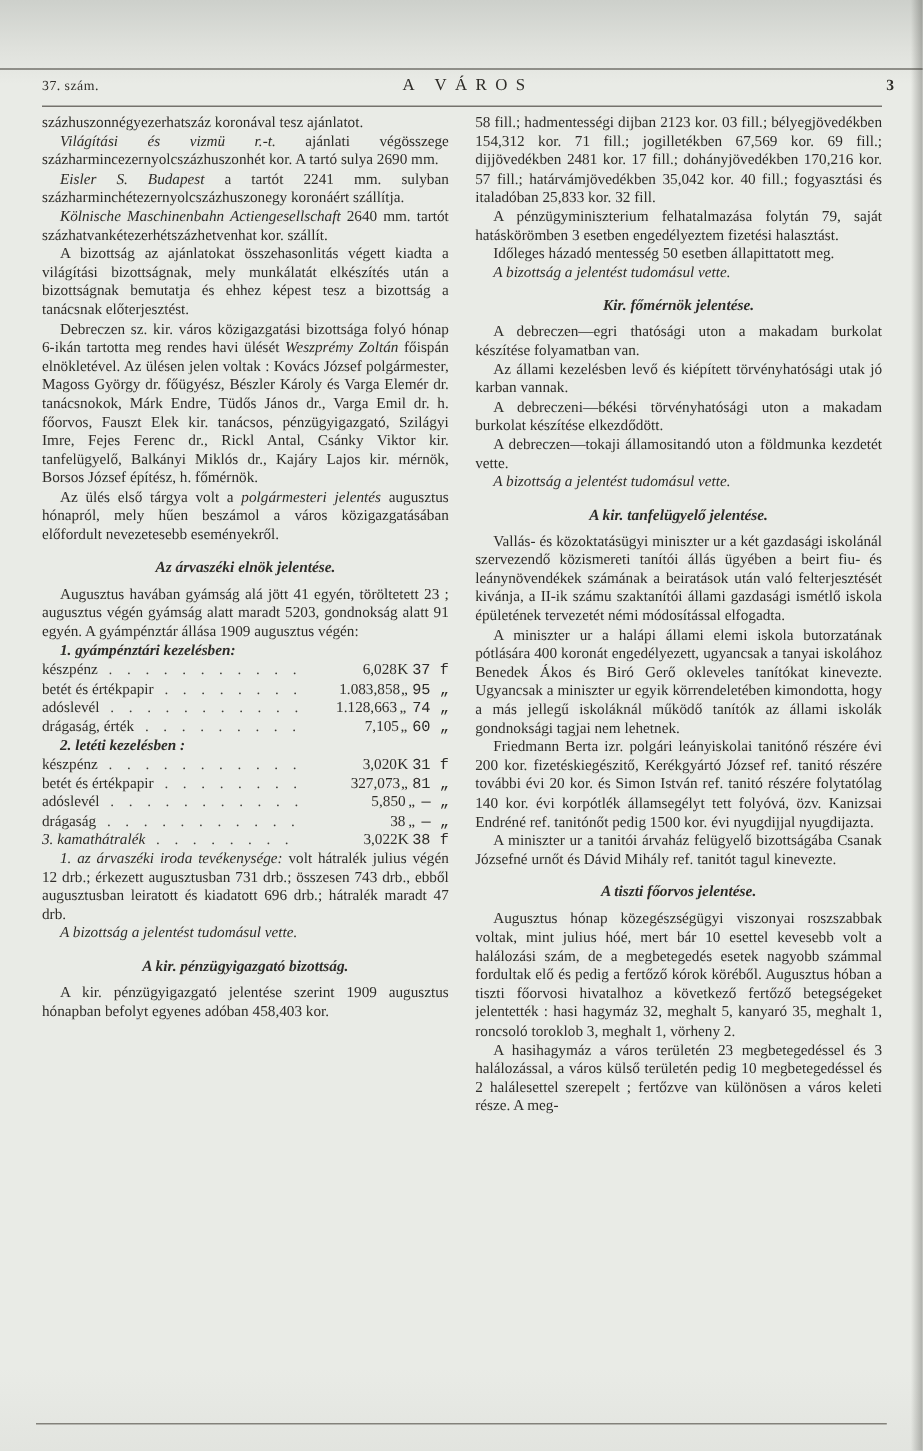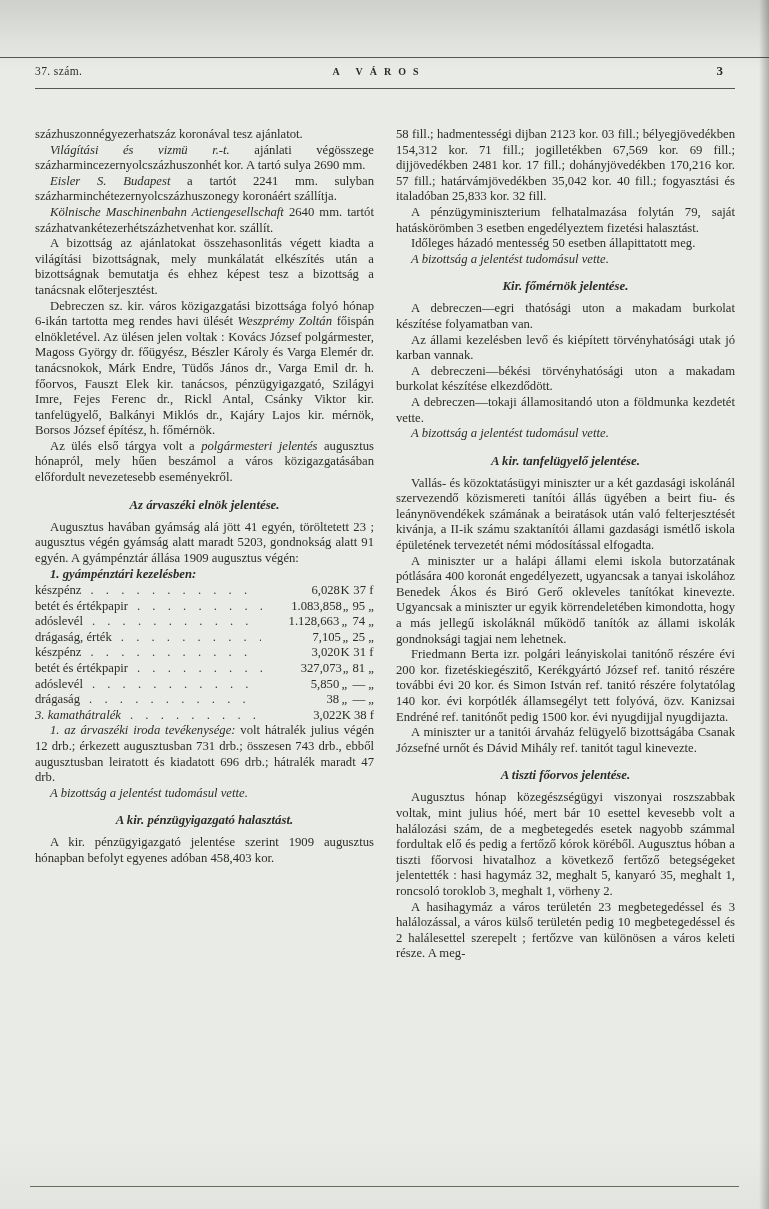--- a/index.html
+++ b/index.html
@@ -15,40 +15,40 @@
       linear-gradient(180deg, #cdd0cb 0px, #dfe1dc 40px, #e9ebe6 70px, #e9ebe6 1140px, #e2e4df 1209px),
       #e9ebe6;
   }
   .edge-shade {
     position:absolute; top:0; right:0; width:10px; height:100%;
     background:linear-gradient(90deg, rgba(0,0,0,0), rgba(60,60,55,.35));
     pointer-events:none;
   }
   .top-rule { position:absolute; top:57px; left:0; right:0; height:1px; background:#57554f; }
   .masthead {
-    position:absolute; top:63px; left:35px; right:46px;
+    position:absolute; top:63px; left:35px; right:24px;
     display:flex; align-items:baseline;
   }
   .issue { width:140px; font-size:11.5px; letter-spacing:.4px; }
-  .title { flex:1; text-align:center; font-size:10px; letter-spacing:7px; font-weight:bold; }
+  .title { flex:1; text-align:center; font-size:14px; letter-spacing:7px; font-weight:normal; }
   .pageno { width:140px; text-align:right; font-size:13px; font-weight:bold; }
   .masthead-rule { position:absolute; top:88px; left:35px; right:34px; height:1px; background:#57554f; }
   .bottom-rule { position:absolute; bottom:22px; left:30px; right:30px; height:1px; background:#6b6962; }
 
   .columns {
     position:absolute; top:95px; left:35px; right:34px; bottom:28px;
     display:flex; gap:22px; overflow:hidden;
   }
   .col { width:340px; overflow:hidden; }
 
   .para {
     margin:0; text-align:justify; text-indent:15px;
     font-size:12.7px; line-height:15.6px;
   }
-  .noindent { text-indent:0;margin-top:32px; }
+  .noindent { text-indent:0; }
   .italic { font-style:italic; }
   .lead { font-style:italic; }
 
   .section-title {
     font-size:17.5px; font-weight:normal; letter-spacing:.3px;
     margin:14px 0 8px; line-height:21px;
   }
   .sub-heading {
     font-size:12.8px; font-weight:bold; font-style:italic;
     text-align:center; margin:11px 0 7px; line-height:16px;font-family:Liberation Serif, serif;
@@ -59,21 +59,21 @@
   }
   .frow {
     display:flex; align-items:flex-start;
     font-size:12.7px; line-height:15.6px;
   }
   .flabel { white-space:nowrap; }
   .dots { flex:1 1 auto; overflow:hidden; white-space:nowrap; margin:0 6px 0 9px; color:#3d3b35; }
   .dots::after { content:". . . . . . . . . . . . . . . . . . . ."; word-spacing:9px; }
   .fnum { min-width:74px; text-align:right; white-space:nowrap; }
   .fcur { width:18px; text-align:center; }
-  .ffrac { width:36px; text-align:left; padding-left:3px; white-space:nowrap; }
+  .ffrac { width:36px; text-align:left; padding-left:3px; white-space:nowrap;font-family:Liberation Mono, monospace; }
 </style>
 </head>
 <body>
 
 <div class="page">
   <div class="top-rule"></div>
 
   <header class="masthead">
     <span class="issue">37. szám.</span>
     <span class="title">A VÁROS</span>
@@ -125,23 +125,24 @@
           <span class="dots"></span>
           <span class="fnum">1.128,663</span>
           <span class="fcur">„</span>
           <span class="ffrac">74 „</span>
       </div>
       <div class="frow">
         <span class="flabel">drágaság, érték</span>
           <span class="dots"></span>
           <span class="fnum">7,105</span>
           <span class="fcur">„</span>
-          <span class="ffrac">25 „</span>
-      </div>
-
+          <span class="ffrac">60 „</span>
+      </div>
+
+      <p class="fund-title">2. letéti kezelésben :</p>
 
       <div class="frow">
         <span class="flabel">készpénz</span>
           <span class="dots"></span>
           <span class="fnum">3,020</span>
           <span class="fcur">K</span>
           <span class="ffrac">31 f</span>
       </div>
       <div class="frow">
         <span class="flabel">betét és értékpapir</span>
@@ -170,21 +171,21 @@
           <span class="dots"></span>
           <span class="fnum">3,022</span>
           <span class="fcur">K</span>
           <span class="ffrac">38 f</span>
       </div>
 
       <p class="para"><i>1. az árvaszéki iroda tevékenysége:</i><span> volt hátralék julius végén 12 drb.; érkezett augusztusban 731 drb.; összesen 743 drb., ebből augusztusban leiratott és kiadatott 696 drb.; hátralék maradt 47 drb.</span></p>
 
       <p class="para italic">A bizottság a jelentést tudomásul vette.</p>
 
-      <h3 class="sub-heading">A kir. pénzügyigazgató halasztást.</h3>
+      <h3 class="sub-heading">A kir. pénzügyigazgató bizottság.</h3>
 
       <p class="para">A kir. pénzügyigazgató jelentése szerint 1909 augusztus hónapban befolyt egyenes adóban 458,403 kor.</p>
     </section>
 
     <section class="col">
       <p class="para noindent">58 fill.; hadmentességi dijban 2123 kor. 03 fill.; bélyegjövedékben 154,312 kor. 71 fill.; jogilletékben 67,569 kor. 69 fill.; dijjövedékben 2481 kor. 17 fill.; dohányjövedékben 170,216 kor. 57 fill.; határvámjövedékben 35,042 kor. 40 fill.; fogyasztási és italadóban 25,833 kor. 32 fill.</p>
       <p class="para">A pénzügyminiszterium felhatalmazása folytán 79, saját hatáskörömben 3 esetben engedélyeztem fizetési halasztást.</p>
       <p class="para">Időleges házadó mentesség 50 esetben állapittatott meg.</p>
       <p class="para italic">A bizottság a jelentést tudomásul vette.</p>
 

